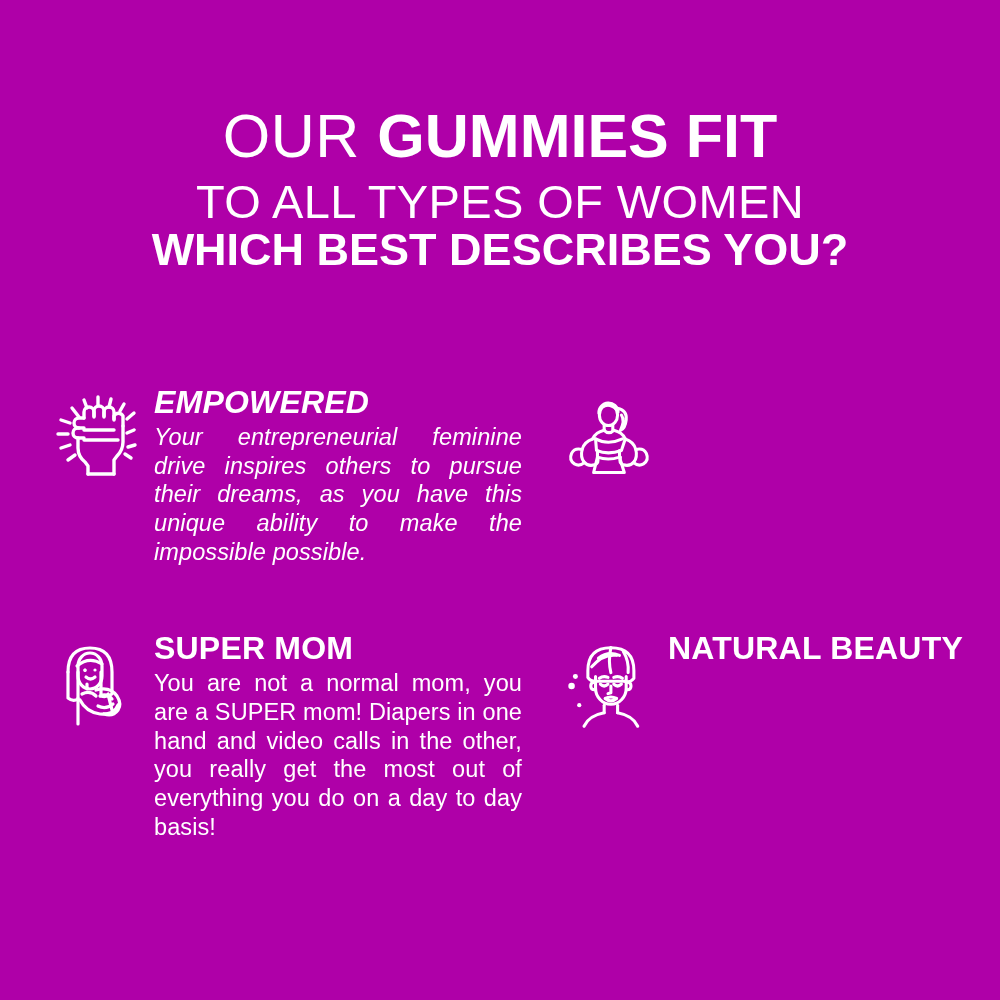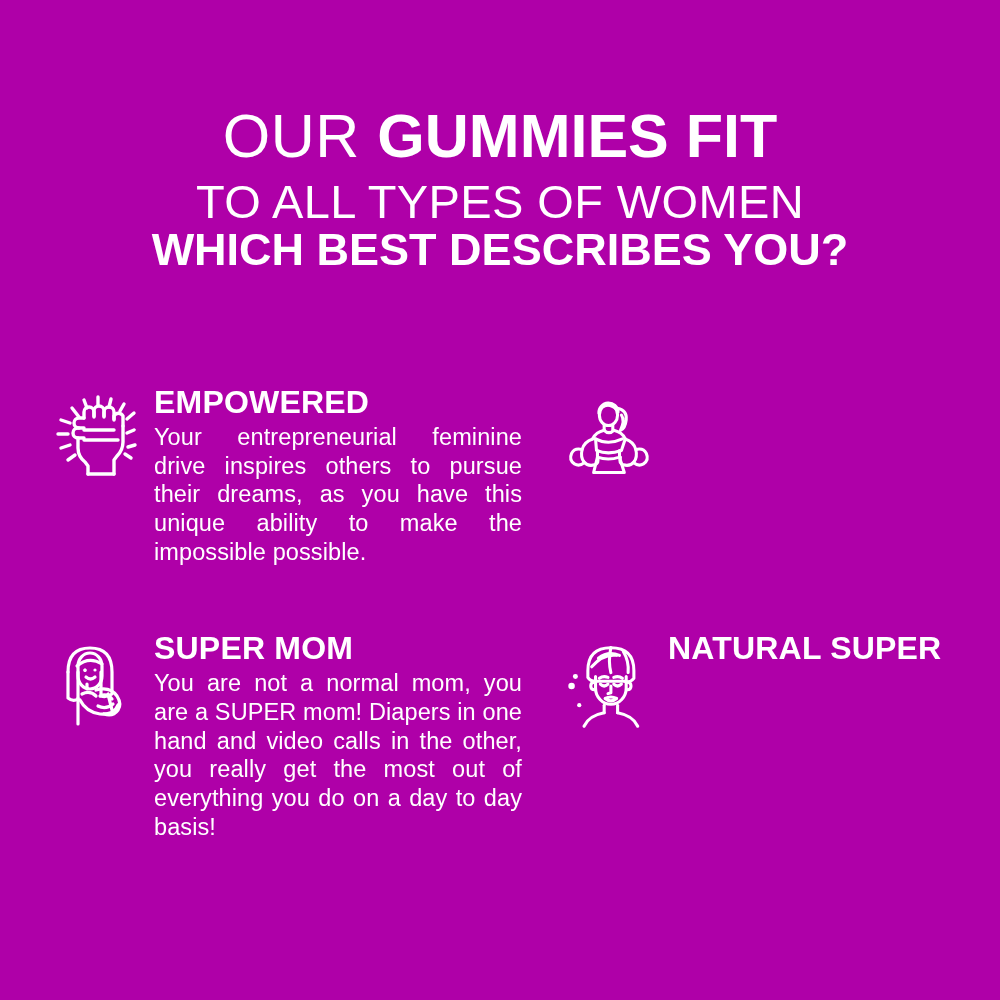--- a/index.html
+++ b/index.html
@@ -111,21 +111,21 @@
     margin: 0;
     letter-spacing: 0.1px;
   }
 
   
   .pos-empowered { margin-top: 0; }
   .pos-fitness   { margin-top: 0; }
   .pos-supermom  { margin-top: 66px; }
   .pos-beauty    { margin-top: 66px; }
 
-  .cell-empowered .cell-body { width: 320px; }
+  .cell-empowered .cell-body { width: 320px; font-style: italic; }
   .cell-fitness  .cell-body { width: 330px; }
   .cell-supermom .cell-body { width: 312px; }
   .cell-beauty   .cell-body { width: 330px; }
 </style>
 </head>
 <body style="background: rgb(175, 0, 168);">
 
 <div class="poster" style="background: rgb(175, 0, 168);">
 
   <div class="headline">
@@ -273,18 +273,18 @@
           <path d="M58 70 L58 78"></path>
           <path d="M44 78 q-16 3 -21 14"></path>
           <path d="M58 78 q16 3 21 14"></path>
 
           <circle cx="14" cy="40" r="2.6" fill="#ffffff" stroke="none"></circle>
           <circle cx="10" cy="50" r="3.4" fill="#ffffff" stroke="none"></circle>
           <circle cx="18" cy="70" r="2.2" fill="#ffffff" stroke="none"></circle>
         </svg>
       </div>
       <div class="cell-body">
-        <div class="cell-title">NATURAL SUPER</div>
+        <div class="cell-title">NATURAL BEAUTY</div>
       </div>
     </div>
 
   </div>
 </div>
 
 </body></html>

